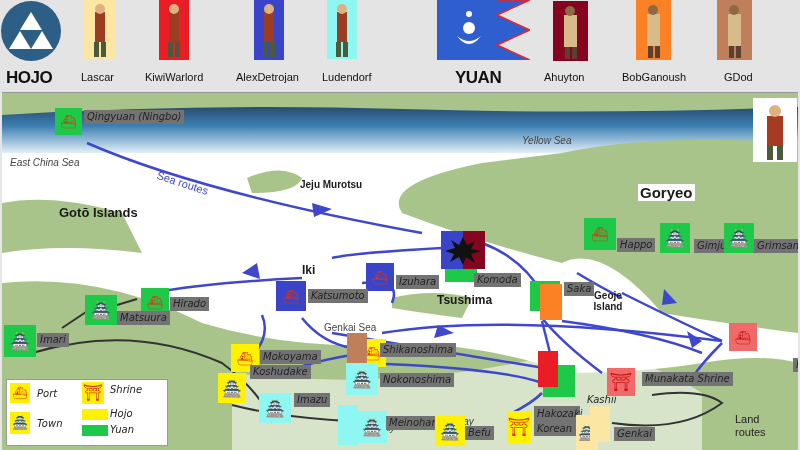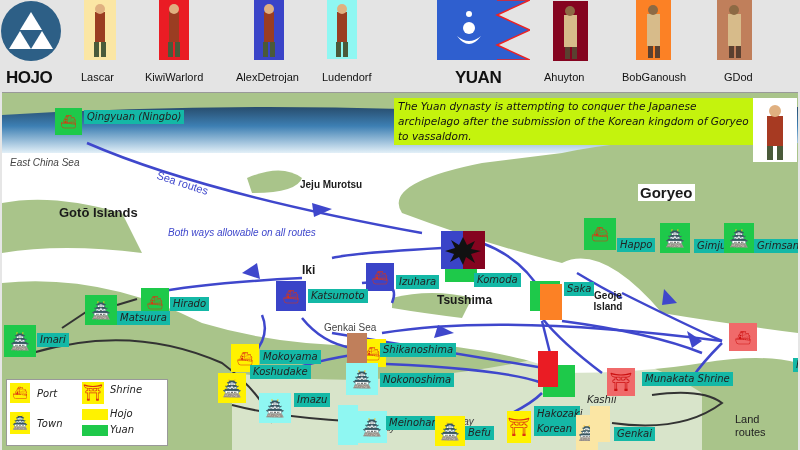--- a/index.html
+++ b/index.html
@@ -4,21 +4,21 @@
 <style>
   html,body{margin:0;padding:0;}
   body{width:800px;height:450px;overflow:hidden;background:#e6e6e6;font-family:"Liberation Sans",sans-serif;position:relative;}
   .header{position:absolute;left:0;top:0;width:800px;height:93px;background:#e4e4e4;}
   .faction-logo{position:absolute;}
   .pcard{position:absolute;}
   .pcard .portrait{position:absolute;top:0;width:32px;height:60px;}
   .plabel{position:absolute;font-size:11px;color:#111;white-space:nowrap;}
   .flabel{position:absolute;font-size:17px;font-weight:bold;color:#111;letter-spacing:-0.5px;}
   .map{position:absolute;left:2px;top:92px;width:796px;height:358px;overflow:hidden;background:#ffffff;border-top:1px solid #999;}
-  .lbl{position:absolute;background:#14b8a6;font-family:"DejaVu Sans",sans-serif;font-style:italic;font-size:10px;color:#222;padding:0 3px;white-space:nowrap;line-height:14px;}
+  .lbl{position:absolute;background:#737373;font-family:"DejaVu Sans",sans-serif;font-style:italic;font-size:10px;color:#222;padding:0 3px;white-space:nowrap;line-height:14px;}
   .region{position:absolute;font-weight:bold;color:#1a1a1a;white-space:nowrap;}
   .sea{position:absolute;font-style:italic;color:#444;font-size:10px;white-space:nowrap;}
   .marker{position:absolute;width:24px;height:24px;display:flex;align-items:center;justify-content:center;}
   .mini{position:absolute;width:18px;height:30px;}
   .intro{position:absolute;left:392px;top:5px;width:360px;background:#c4f30d;font-family:"DejaVu Sans",sans-serif;font-style:italic;font-size:10.5px;color:#111;padding:1px 4px;line-height:15px;}
   .legend{position:absolute;left:4px;top:286px;width:160px;height:65px;background:#fff;border:1px solid #999;}
   .legend .item{position:absolute;font-family:"DejaVu Sans",sans-serif;font-style:italic;font-size:10px;color:#222;}
 </style>
 </head>
 <body>
@@ -182,24 +182,22 @@
   <div class="sea" style="left:346px;top:329px;">Imazu Bay</div>
 
   <div class="region" style="left:636px;top:91px;font-size:15px;background:#fff;padding:0 2px;">Goryeo</div>
   <div class="region" style="left:435px;top:200px;font-size:12px;">Tsushima</div>
   <div class="region" style="left:300px;top:170px;font-size:12px;">Iki</div>
   <div class="region" style="left:57px;top:112px;font-size:13px;">Gotō Islands</div>
   <div class="region" style="left:298px;top:86px;font-size:10px;">Jeju Murotsu</div>
   <div class="region" style="left:590px;top:197px;font-size:10px;text-align:center;line-height:11px;width:32px;white-space:normal;"><span>Geoje Island</span></div>
 
   <div class="sea" style="left:154px;top:84px;color:#3f47cc;font-size:11px;transform:rotate(18deg);font-style:normal;">Sea routes</div>
-  <div class="sea" style="left:166px;top:134px;color:#3f47cc;font-size:10px;">Both ways allowable on all routes</div>
   <div class="sea" style="left:709px;top:320px;color:#222;font-style:normal;font-size:11px;width:40px;white-space:normal;line-height:13px;margin-left:24px;"><span>Land routes</span></div>
 
-  <div class="intro">The Yuan dynasty is attempting to conquer the Japanese archipelago after the submission of the Korean kingdom of Goryeo to vassaldom.</div>
   <div style="position:absolute;left:751px;top:5px;width:44px;height:64px;background:#fff;">
     <svg width="44" height="64">
         <rect x="14" y="18" width="16" height="30" fill="#a73a22"></rect>
         <circle cx="22" cy="13" r="6" fill="#e0b080"></circle>
         <rect x="14" y="48" width="6" height="14" fill="#4a5a3a"></rect>
         <rect x="24" y="48" width="6" height="14" fill="#4a5a3a"></rect>
       </svg>
   </div>
 
   <div class="marker" style="left:53px;top:15px;width:27px;height:27px;background:#1ec94a;">

